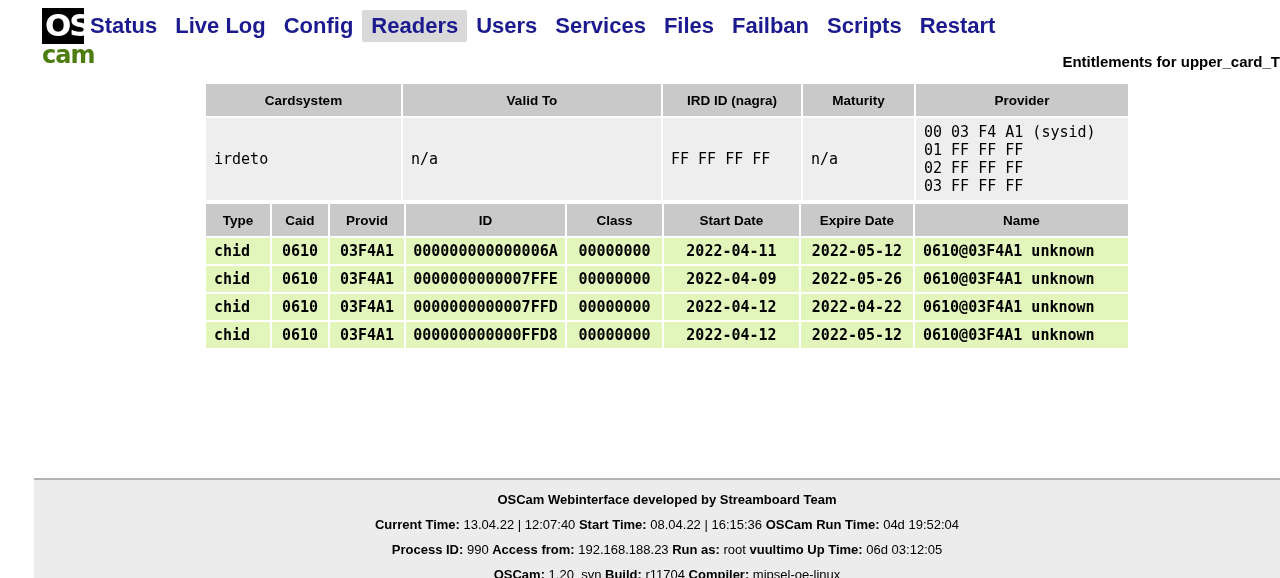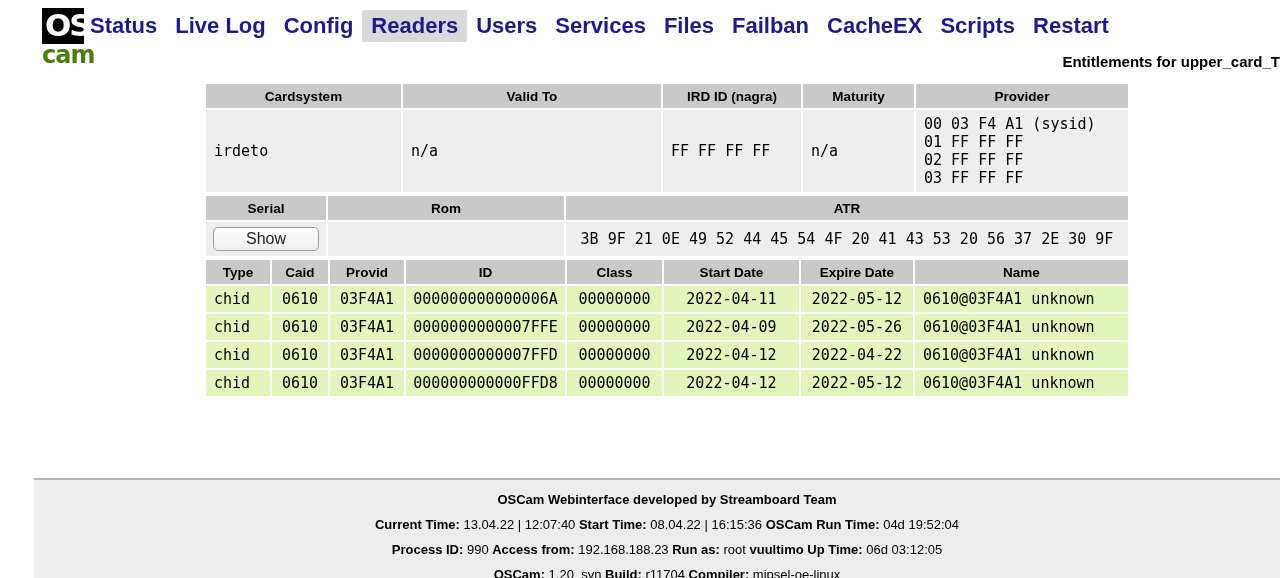--- a/index.html
+++ b/index.html
@@ -23,25 +23,25 @@
 
   
   .page-title { position:absolute; top:53px; left:0; width:1266px; text-align:right;
                 font-weight:bold; font-size:15px; }
 
   
   .content { position:absolute; top:82px; left:0; width:1266px; }
   .tables { width:926px; margin:0 auto; }
   table { border-collapse:separate; border-spacing:2px; table-layout:fixed; width:926px; margin:0; }
   th { background:#c9c9c9; font-size:13.5px; font-weight:bold; text-align:center;
-       height:24px; padding:2px 12px; overflow:hidden; }
+       height:32px; padding:2px 12px; overflow:hidden; }
   td { font-family:"DejaVu Sans Mono","Liberation Mono",monospace; font-size:15px;
        padding:4px 3px; overflow:hidden; white-space:nowrap; }
   .row-gray td  { background:#eeeeee; }
-  .row-green td { background:#e2f6bb; }
+  .row-green td { background:#e2f6bb;font-weight:bold; }
   td.al { text-align:left; padding-left:8px; }
   td.ac { text-align:center; }
   .provider-cell { line-height:18px; padding-top:5px; padding-bottom:5px; }
   .btn-show { font-family:"Liberation Sans",sans-serif; font-size:16px; color:#222;
               background:linear-gradient(#fdfdfd,#efefef); border:1px solid #9e9e9e;
               border-radius:5px; padding:2px 32px; cursor:pointer; }
   .serial-cell { text-align:center; padding:5px 0; }
 
   
   .footer { position:absolute; top:478px; left:0; width:1266px; height:100px;
@@ -68,21 +68,20 @@
 
   <nav class="menu">
       <a class="nav-item">Status</a>
       <a class="nav-item">Live Log</a>
       <a class="nav-item">Config</a>
       <a class="nav-item active">Readers</a>
       <a class="nav-item">Users</a>
       <a class="nav-item">Services</a>
       <a class="nav-item">Files</a>
       <a class="nav-item">Failban</a>
-      <a class="nav-item">CacheEX</a>
       <a class="nav-item">Scripts</a>
       <a class="nav-item">Restart</a>
     </nav>
 
   <div class="page-title">Entitlements for upper_card_TVV</div>
 
   <div class="content">
     <div class="tables">
 
       <table>
@@ -109,41 +108,20 @@
           <td class="al provider-cell">
                 <div>00 03 F4 A1 (sysid)</div>
                 <div>01 FF FF FF</div>
                 <div>02 FF FF FF</div>
                 <div>03 FF FF FF</div>
               </td>
         </tr>
       </tbody>
         </table>
 
-      <table>
-        <colgroup>
-            <col style="width:120px">
-            <col style="width:236px">
-            <col style="width:562px">
-          </colgroup>
-        <tbody>
-            <tr>
-          <th>Serial</th>
-          <th>Rom</th>
-          <th>ATR</th>
-        </tr>
-        <tr class="row-gray">
-          <td class="serial-cell">
-            <button class="btn-show">Show</button>
-          </td>
-          <td class="al"></td>
-          <td class="ac">3B 9F 21 0E 49 52 44 45 54 4F 20 41 43 53 20 56 37 2E 30 9F</td>
-        </tr>
-      </tbody>
-        </table>
 
       <table>
         <colgroup>
             <col style="width:64px">
             <col style="width:56px">
             <col style="width:74px">
             <col style="width:159px">
             <col style="width:95px">
             <col style="width:135px">
             <col style="width:112px">

